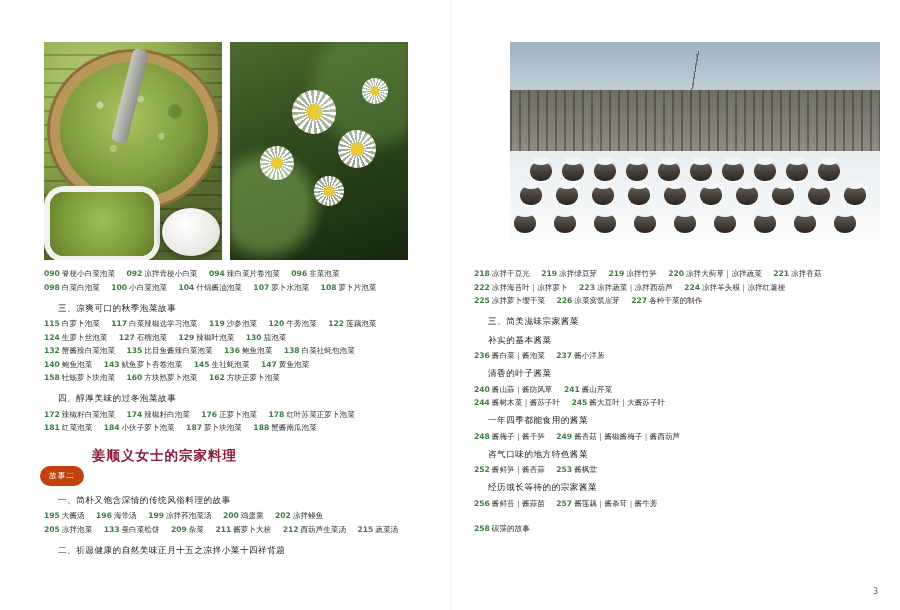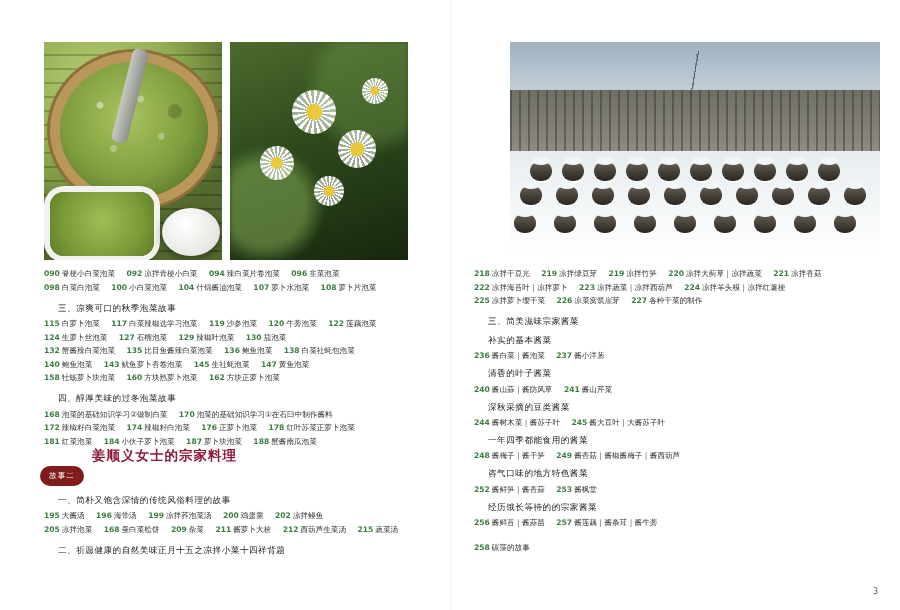--- a/index.html
+++ b/index.html
@@ -111,21 +111,21 @@
     margin:9px 0 4px 14px;letter-spacing:.5px;
   }
   .sec-head.first{margin-top:2px;}
   .line{white-space:nowrap;margin:0 0 2.6px 0;}
   .num{color:#3a7d3f;font-weight:bold;margin-right:2px;}
   .ttl{color:#333;margin-right:9px;}
   .ttl:last-child{margin-right:0;}
 
   .story-badge{
     position:absolute;left:40px;top:466px;width:44px;height:20px;border-radius:10px;
-    background:#7f1d1d;color:#fff;font-size:7.5px;display:flex;align-items:center;
+    background:#c2410c;color:#fff;font-size:7.5px;display:flex;align-items:center;
     justify-content:center;letter-spacing:1px;
   }
   .story-title{
     position:absolute;left:92px;top:447px;font-size:13.5px;font-weight:bold;color:#8c1b3a;
     letter-spacing:1px;
   }
 
   .page-num{position:absolute;right:22px;bottom:14px;font-size:8px;color:#555;}
   .spine{position:absolute;left:450px;top:0;width:1px;height:610px;background:#f2f2f2;}
 </style>
@@ -197,24 +197,20 @@
         <span class="num">147</span><span class="ttl">黄鱼泡菜</span>
       </div>
       <div class="line">
         <span class="num">158</span><span class="ttl">牡蛎萝卜块泡菜</span>
         <span class="num">160</span><span class="ttl">方块熟萝卜泡菜</span>
         <span class="num">162</span><span class="ttl">方块正萝卜泡菜</span>
       </div>
 
       <div class="sec-head">四、醇厚美味的过冬泡菜故事</div>
       <div class="line">
-        <span class="num">168</span><span class="ttl">泡菜的基础知识学习②做制白菜</span>
-        <span class="num">170</span><span class="ttl">泡菜的基础知识学习①在石臼中制作酱料</span>
-      </div>
-      <div class="line">
         <span class="num">172</span><span class="ttl">辣椒籽白菜泡菜</span>
         <span class="num">174</span><span class="ttl">辣椒籽白泡菜</span>
         <span class="num">176</span><span class="ttl">正萝卜泡菜</span>
         <span class="num">178</span><span class="ttl">红叶苏菜正萝卜泡菜</span>
       </div>
       <div class="line">
         <span class="num">181</span><span class="ttl">红菜泡菜</span>
         <span class="num">184</span><span class="ttl">小伙子萝卜泡菜</span>
         <span class="num">187</span><span class="ttl">萝卜块泡菜</span>
         <span class="num">188</span><span class="ttl">蟹酱南瓜泡菜</span>
@@ -228,21 +224,21 @@
       <div class="sec-head first" style="margin-left:14px;">一、简朴又饱含深情的传统风俗料理的故事</div>
       <div class="line">
         <span class="num">195</span><span class="ttl">大酱汤</span>
         <span class="num">196</span><span class="ttl">海带汤</span>
         <span class="num">199</span><span class="ttl">凉拌荞泡菜汤</span>
         <span class="num">200</span><span class="ttl">鸡蛋羹</span>
         <span class="num">202</span><span class="ttl">凉拌鳗鱼</span>
       </div>
       <div class="line">
         <span class="num">205</span><span class="ttl">凉拌泡菜</span>
-        <span class="num">168</span><span class="ttl">蚕白菜桧饼</span>
+        <span class="num">133</span><span class="ttl">蚕白菜桧饼</span>
         <span class="num">209</span><span class="ttl">杂菜</span>
         <span class="num">211</span><span class="ttl">酱萝卜大桩</span>
         <span class="num">212</span><span class="ttl">西葫芦生菜汤</span>
         <span class="num">215</span><span class="ttl">蔬菜汤</span>
       </div>
       <div class="sec-head" style="margin-left:14px;">二、祈愿健康的自然美味正月十五之凉拌小菜十四祥背题</div>
     </div>
   </div>
 
   <div class="spine"></div>
@@ -315,21 +311,20 @@
         <span class="num">236</span><span class="ttl">酱白菜｜酱泡菜</span>
         <span class="num">237</span><span class="ttl">酱小洋葱</span>
       </div>
 
       <div class="sec-head" style="margin-top:6px;">清香的叶子酱菜</div>
       <div class="line">
         <span class="num">240</span><span class="ttl">酱山蒜｜酱防风草</span>
         <span class="num">241</span><span class="ttl">酱山芹菜</span>
       </div>
 
-      <div class="sec-head" style="margin-top:6px;">深秋采摘的豆类酱菜</div>
       <div class="line">
         <span class="num">244</span><span class="ttl">酱树木菜｜酱苏子叶</span>
         <span class="num">245</span><span class="ttl">酱大豆叶｜大酱苏子叶</span>
       </div>
 
       <div class="sec-head" style="margin-top:6px;">一年四季都能食用的酱菜</div>
       <div class="line">
         <span class="num">248</span><span class="ttl">酱梅子｜酱干笋</span>
         <span class="num">249</span><span class="ttl">酱香菇｜酱椒酱梅子｜酱西葫芦</span>
       </div>

